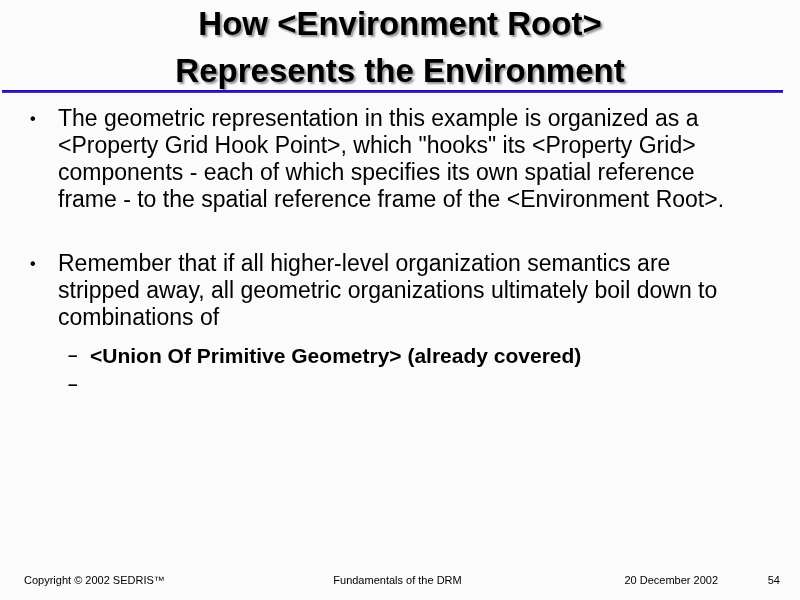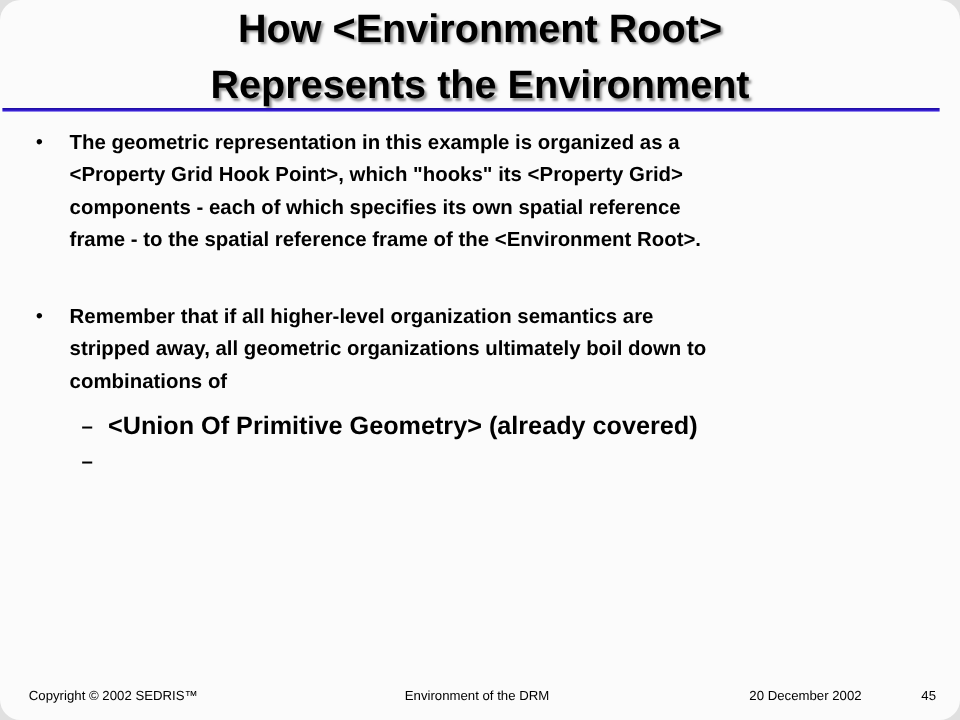--- a/index.html
+++ b/index.html
@@ -8,21 +8,20 @@
     background: #e0e0e0;
   }
   .slide {
     position: relative;
     width: 800px;
     height: 600px;
     background: #fbfbfb;
     font-family: "Liberation Sans", sans-serif;
     color: #000000;
     overflow: hidden;
-    border-radius: 17px;
   }
   .slide-title {
     position: absolute;
     top: 0;
     left: 0;
     right: 0;
     text-align: center;
     font-size: 33px;
     line-height: 47px;
     font-weight: bold;
@@ -52,22 +51,22 @@
     margin-top: 37px;
   }
   .bullet-marker {
     flex: 0 0 28px;
     font-size: 16px;
     font-weight: bold;
     line-height: 27px;
   }
   .bullet-text {
     flex: 1 1 auto;
-    font-size: 17px;
-    font-weight: bold;
+    font-size: 23px;
+    font-weight: normal;
     line-height: 27px;
     white-space: pre-line;
   }
   .sub-bullets {
     margin-top: 10px;
   }
   .sub-bullet-item {
     display: flex;
     align-items: flex-start;
     margin-left: 38px;
@@ -150,18 +149,18 @@
       </div>
       <div class="sub-bullet-item">
         <div class="sub-bullet-marker">–</div>
       </div>
     </div>
 
   </div>
 
   <div class="footer">
     <span class="footer-copyright">Copyright © 2002 SEDRIS™</span>
-    <span class="footer-center">Environment of the DRM</span>
+    <span class="footer-center">Fundamentals of the DRM</span>
     <span class="footer-date">20 December 2002</span>
-    <span class="footer-page">45</span>
+    <span class="footer-page">54</span>
   </div>
 
 </div>
 
 </body></html>

